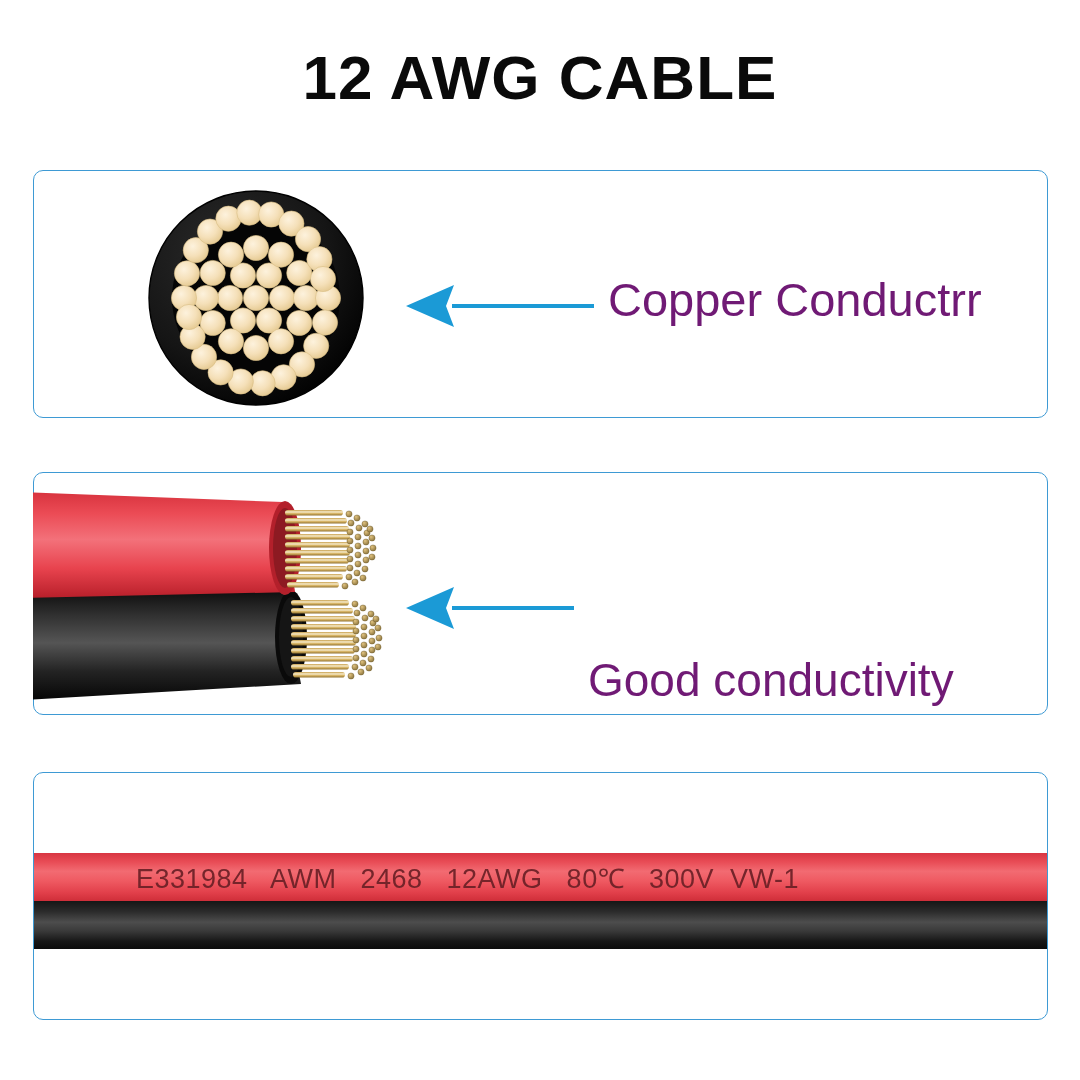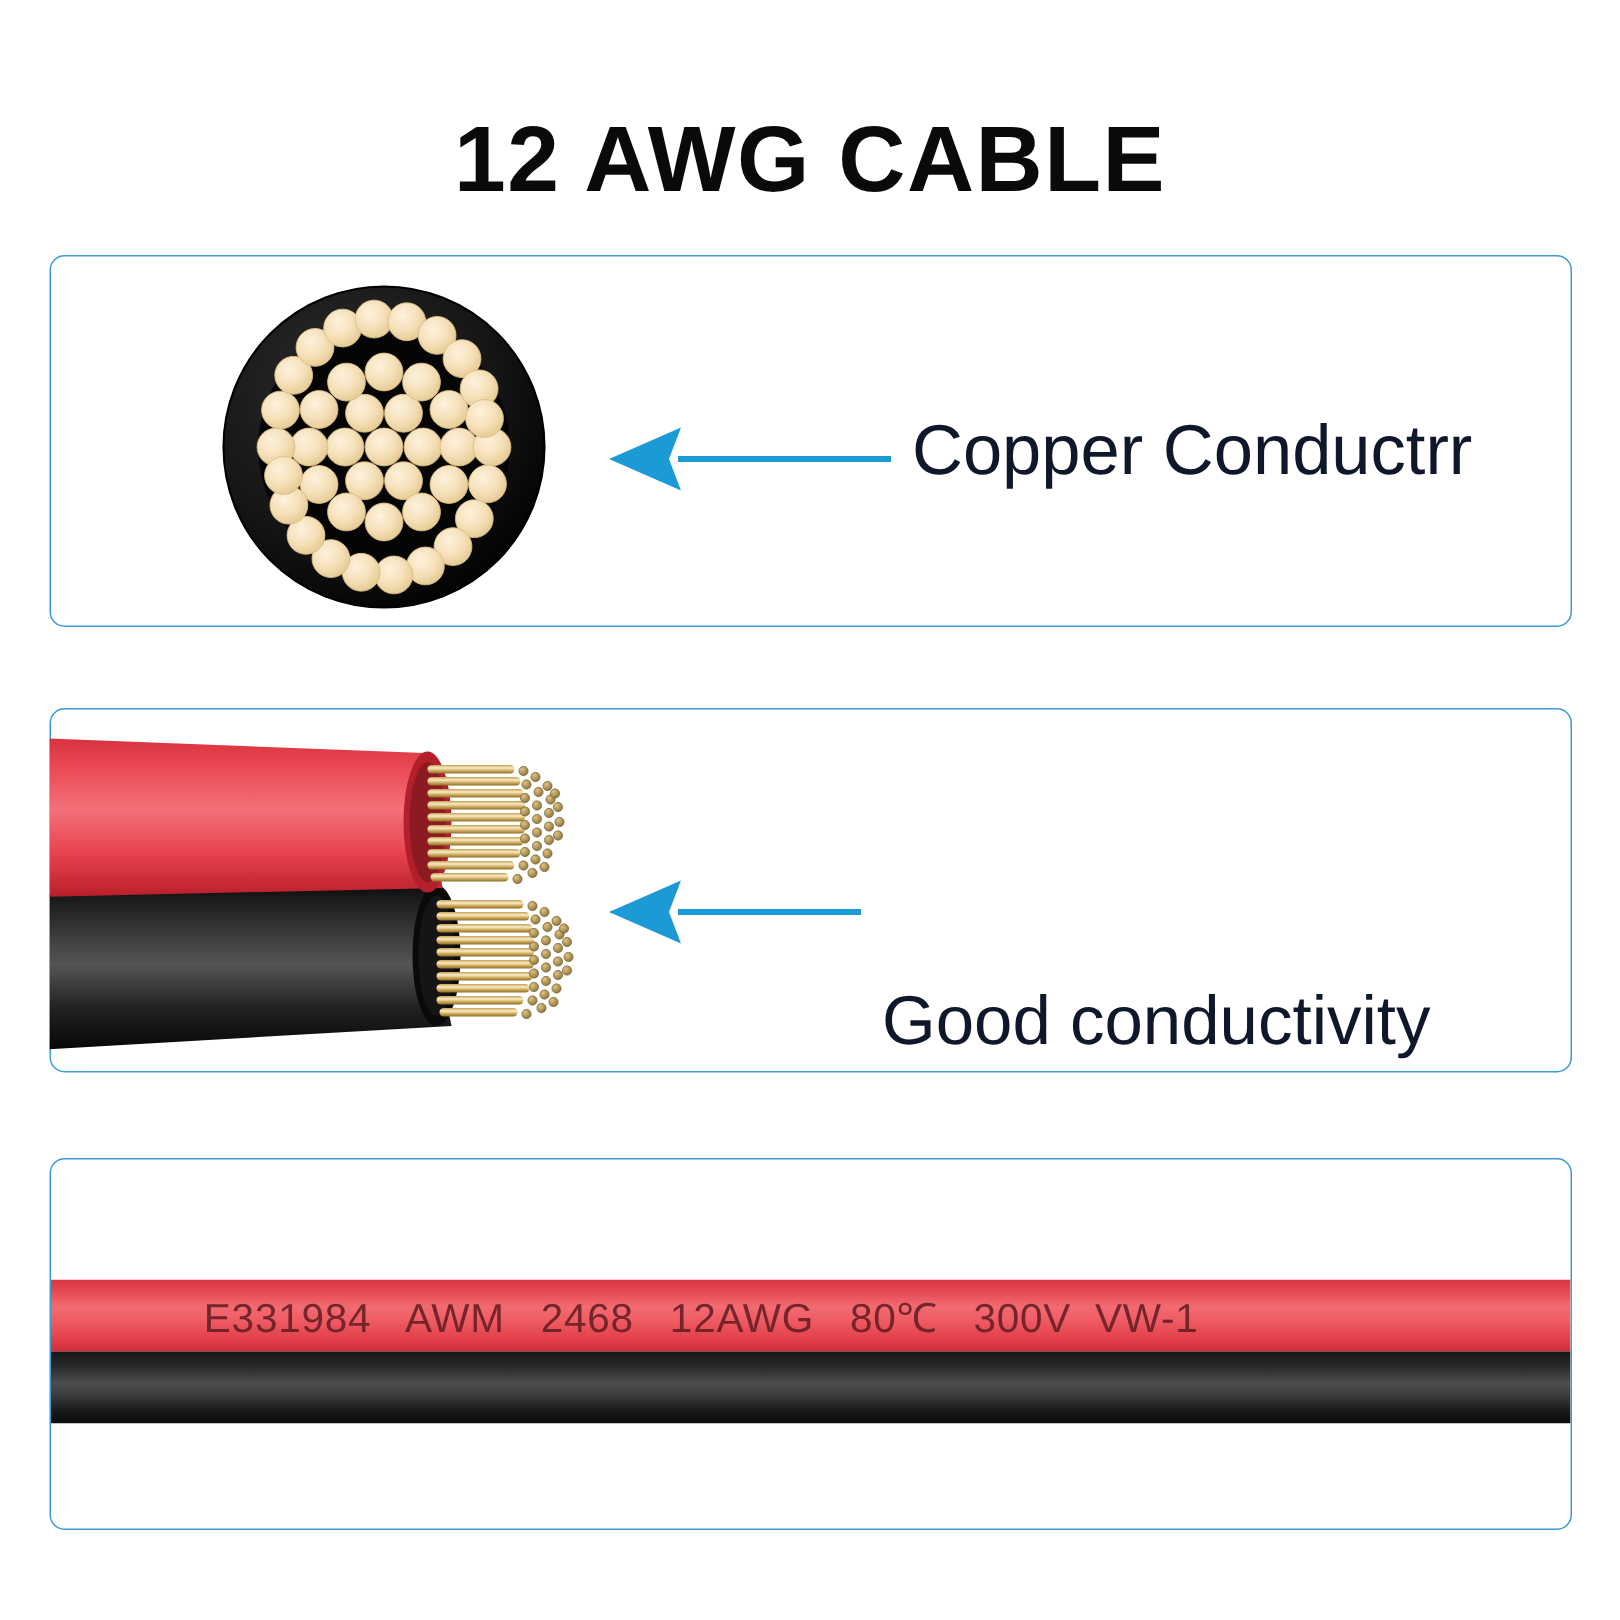--- a/index.html
+++ b/index.html
@@ -22,21 +22,20 @@
     left: 0;
     top: 44px;
     width: 1080px;
     text-align: center;
     font-family: "Liberation Sans", sans-serif;
     font-weight: bold;
     font-size: 62px;
     letter-spacing: 1px;
     color: #0a0a0a;
     line-height: 1.1;
-    margin-top: 29px;
   }
 
   
   .panel {
     position: absolute;
     box-sizing: border-box;
     border: 1.6px solid #3e9ad4;
     border-radius: 10px;
     background: #ffffff;
   }
@@ -57,21 +56,21 @@
   
   .arrow-svg { position: absolute; display: block; }
   #arrow-conductor { left: 404px; top: 283px; width: 192px; height: 46px; }
   #arrow-wire      { left: 404px; top: 585px; width: 172px; height: 46px; }
 
   
   .callout {
     position: absolute;
     font-family: "Liberation Sans", sans-serif;
     font-weight: 400;
-    color: #0f172a;
+    color: #701a75;
     white-space: pre;
   }
   #label-conductor {
     left: 608px;
     top: 275px;
     font-size: 47px;
     line-height: 1.08;
   }
   #label-wire {
     left: 588px;

